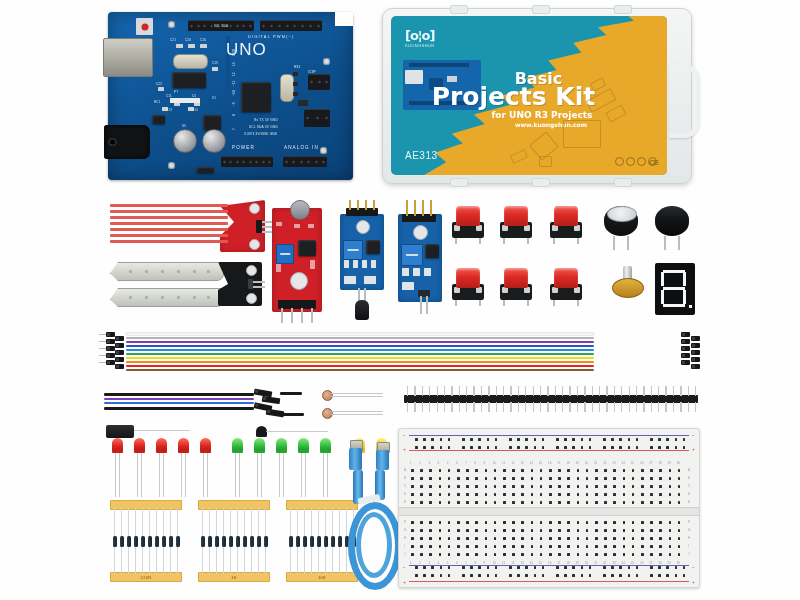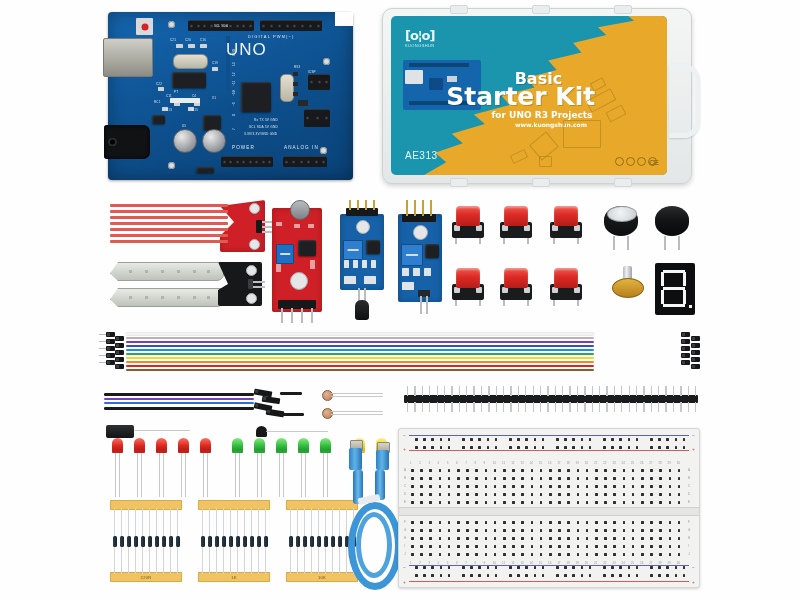--- a/index.html
+++ b/index.html
@@ -335,21 +335,21 @@
         <div style="position:absolute;left:26px;top:18px;width:14px;height:12px;background:#0e4b86;border-radius:1px;"></div>
         <div style="position:absolute;left:6px;top:3px;width:60px;height:4px;background:#0c4677;"></div>
         <div style="position:absolute;left:6px;top:41px;width:60px;height:4px;background:#0c4677;"></div>
         <div style="position:absolute;left:44px;top:16px;width:10px;height:6px;background:#cbd3d8;"></div>
       </div>
 
       <div class="brandlogo">[o¦o]</div>
       <div class="brandsub">KUONGSHUN</div>
 
       <div class="casetitle1">Basic</div>
-      <div class="casetitle2">Starter Kit</div>
+      <div class="casetitle2">Projects Kit</div>
       <div class="casetitle3">for UNO R3 Projects</div>
       <div class="caseurl">www.kuongshun.com</div>
       <div class="casecode">AE313</div>
 
       <div class="caseart" style="left:196px;top:78px;width:26px;height:11px;transform:rotate(-28deg);"></div>
       <div class="caseart" style="left:216px;top:92px;width:16px;height:9px;transform:rotate(-28deg);"></div>
       <div class="caseart" style="left:172px;top:104px;width:36px;height:26px;"></div>
       <div class="caseart" style="left:142px;top:120px;width:20px;height:18px;transform:rotate(-40deg);"></div>
       <div class="caseart" style="left:120px;top:136px;width:14px;height:7px;transform:rotate(-25deg);"></div>
       <div class="caseart" style="left:148px;top:140px;width:11px;height:9px;"></div>

